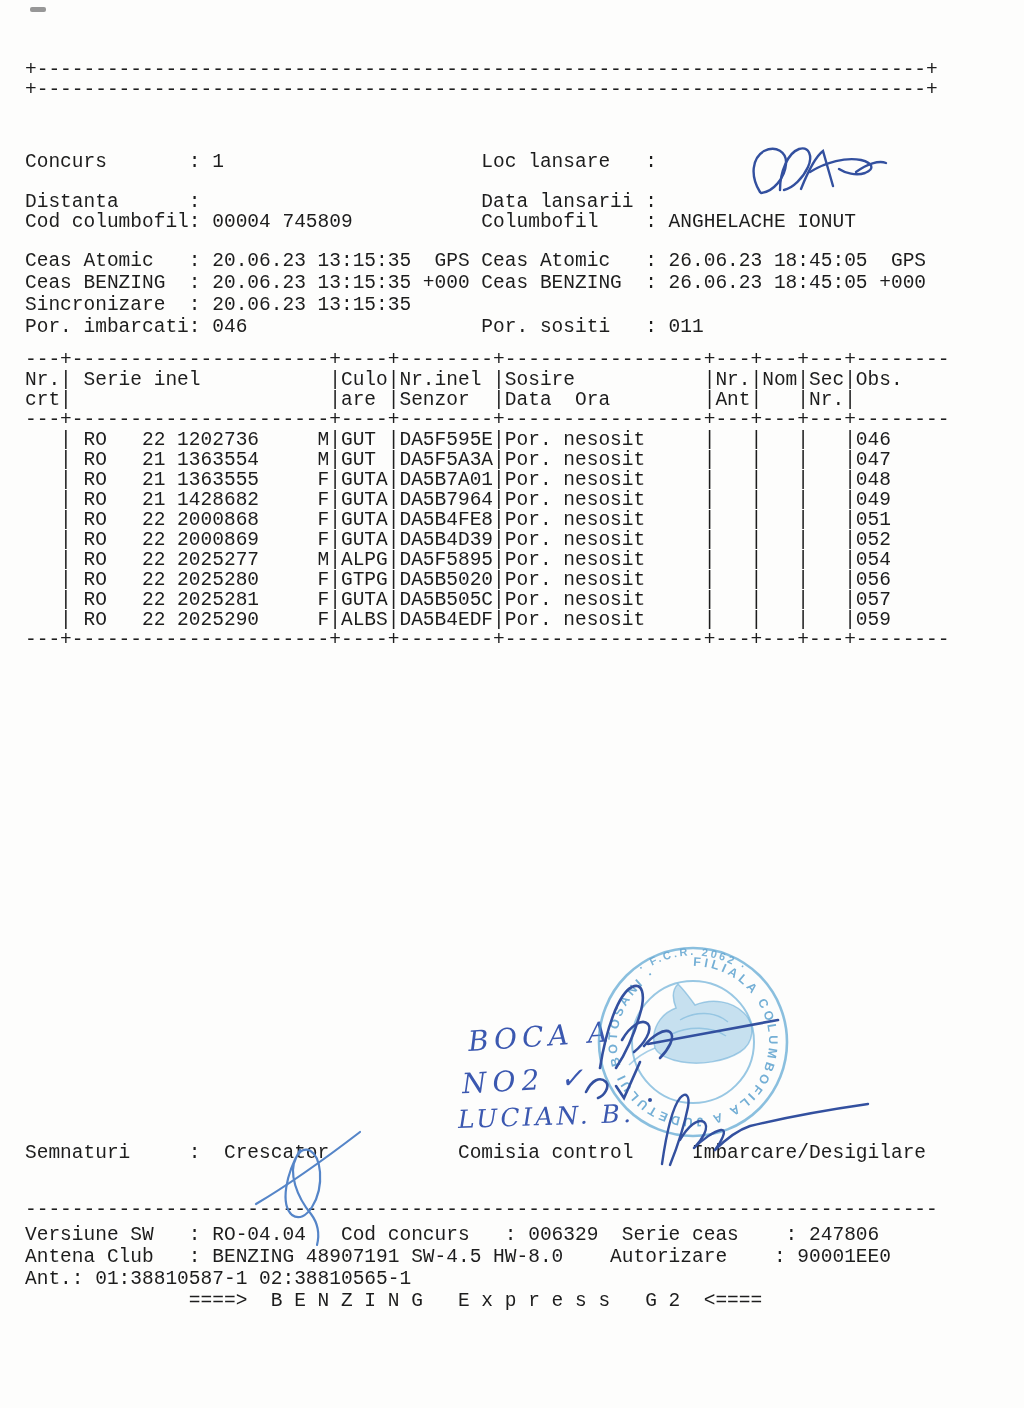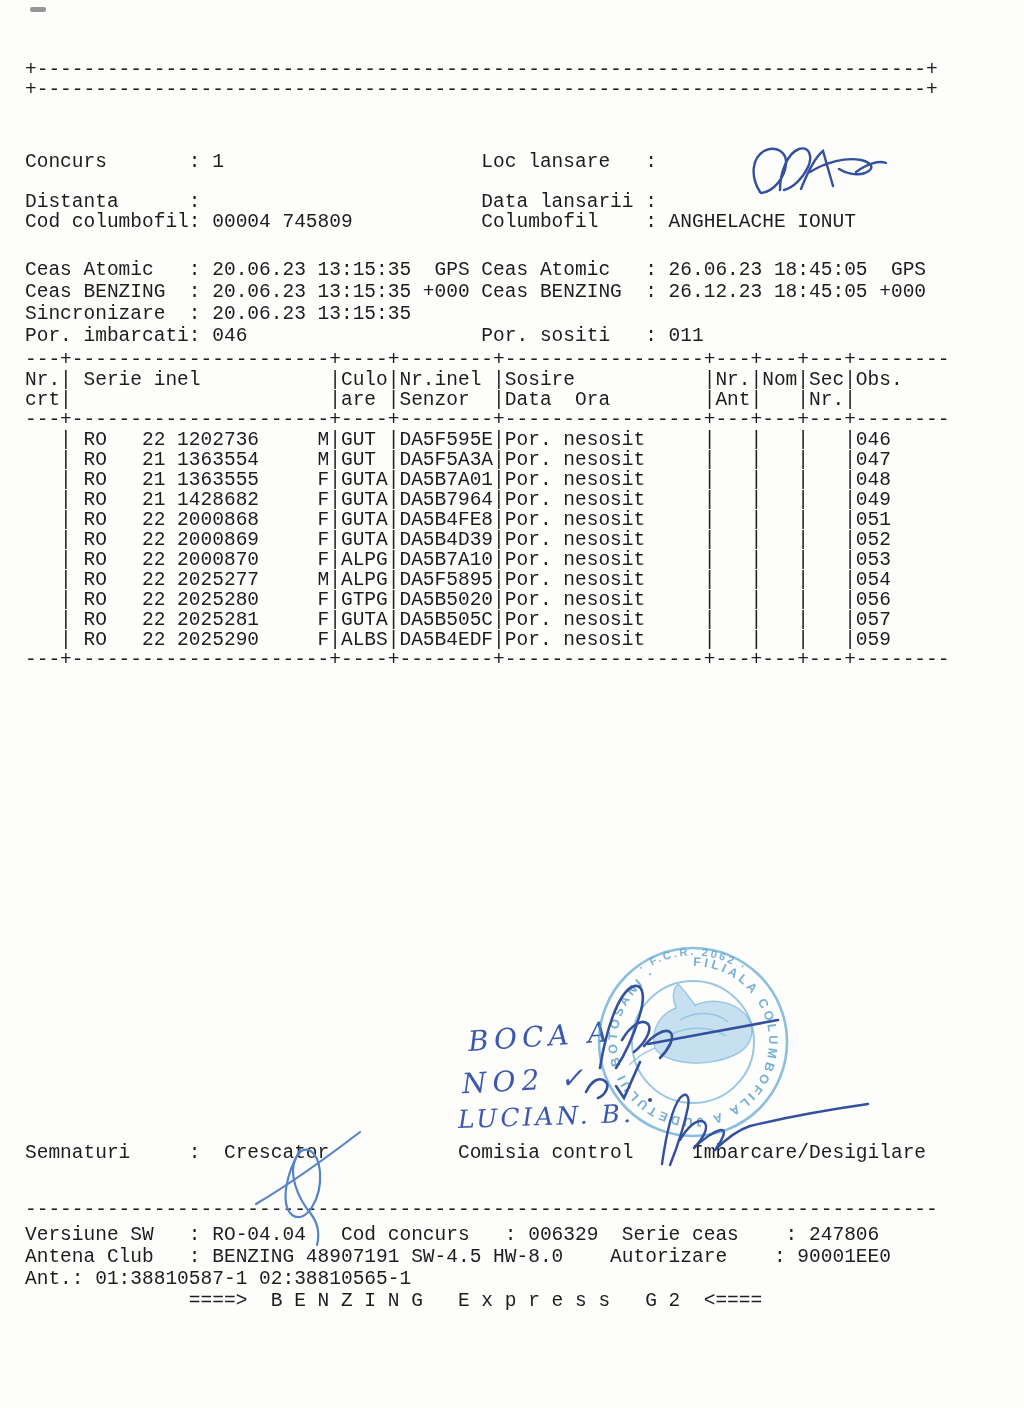--- a/index.html
+++ b/index.html
@@ -29,40 +29,39 @@
     <div class="line">+----------------------------------------------------------------------------+</div>
   </div>
 
 <div class="doc-block" style="top:152px">
     <div class="line">Concurs       : 1                      Loc lansare   :</div>
     <div class="line"> </div>
     <div class="line">Distanta      :                        Data lansarii :</div>
     <div class="line">Cod columbofil: 00004 745809           Columbofil    : ANGHELACHE IONUT</div>
   </div>
 
-<div class="doc-block lh22" style="top:259px">
+<div class="doc-block lh22" style="top:250px">
     <div class="line">Ceas Atomic   : 20.06.23 13:15:35  GPS Ceas Atomic   : 26.06.23 18:45:05  GPS</div>
-    <div class="line">Ceas BENZING  : 20.06.23 13:15:35 +000 Ceas BENZING  : 26.12.23 18:45:05 +000</div>
+    <div class="line">Ceas BENZING  : 20.06.23 13:15:35 +000 Ceas BENZING  : 26.06.23 18:45:05 +000</div>
     <div class="line">Sincronizare  : 20.06.23 13:15:35</div>
     <div class="line">Por. imbarcati: 046                    Por. sositi   : 011</div>
   </div>
 
 <div class="doc-block" style="top:350px">
   <div class="line">---+----------------------+----+--------+-----------------+---+---+---+--------</div>
   <div class="line">Nr.| Serie inel           |Culo|Nr.inel |Sosire           |Nr.|Nom|Sec|Obs.</div>
   <div class="line">crt|                      |are |Senzor  |Data  Ora        |Ant|   |Nr.|</div>
   <div class="line">---+----------------------+----+--------+-----------------+---+---+---+--------</div>
   <div>
       <div class="line">   | RO   22 1202736     M|GUT |DA5F595E|Por. nesosit     |   |   |   |046</div>
       <div class="line">   | RO   21 1363554     M|GUT |DA5F5A3A|Por. nesosit     |   |   |   |047</div>
       <div class="line">   | RO   21 1363555     F|GUTA|DA5B7A01|Por. nesosit     |   |   |   |048</div>
       <div class="line">   | RO   21 1428682     F|GUTA|DA5B7964|Por. nesosit     |   |   |   |049</div>
       <div class="line">   | RO   22 2000868     F|GUTA|DA5B4FE8|Por. nesosit     |   |   |   |051</div>
       <div class="line">   | RO   22 2000869     F|GUTA|DA5B4D39|Por. nesosit     |   |   |   |052</div>
-      <div class="line">   | RO   22 2000870     F|ALPG|DA5B7A10|Por. nesosit     |   |   |   |053</div>
       <div class="line">   | RO   22 2025277     M|ALPG|DA5F5895|Por. nesosit     |   |   |   |054</div>
       <div class="line">   | RO   22 2025280     F|GTPG|DA5B5020|Por. nesosit     |   |   |   |056</div>
       <div class="line">   | RO   22 2025281     F|GUTA|DA5B505C|Por. nesosit     |   |   |   |057</div>
       <div class="line">   | RO   22 2025290     F|ALBS|DA5B4EDF|Por. nesosit     |   |   |   |059</div>
     </div>
   <div class="line">---+----------------------+----+--------+-----------------+---+---+---+--------</div>
 </div>
 
 <div class="doc-block" style="top:1143px">
   <div class="line">Semnaturi     :  Crescator           Comisia control     Imbarcare/Desigilare</div>

